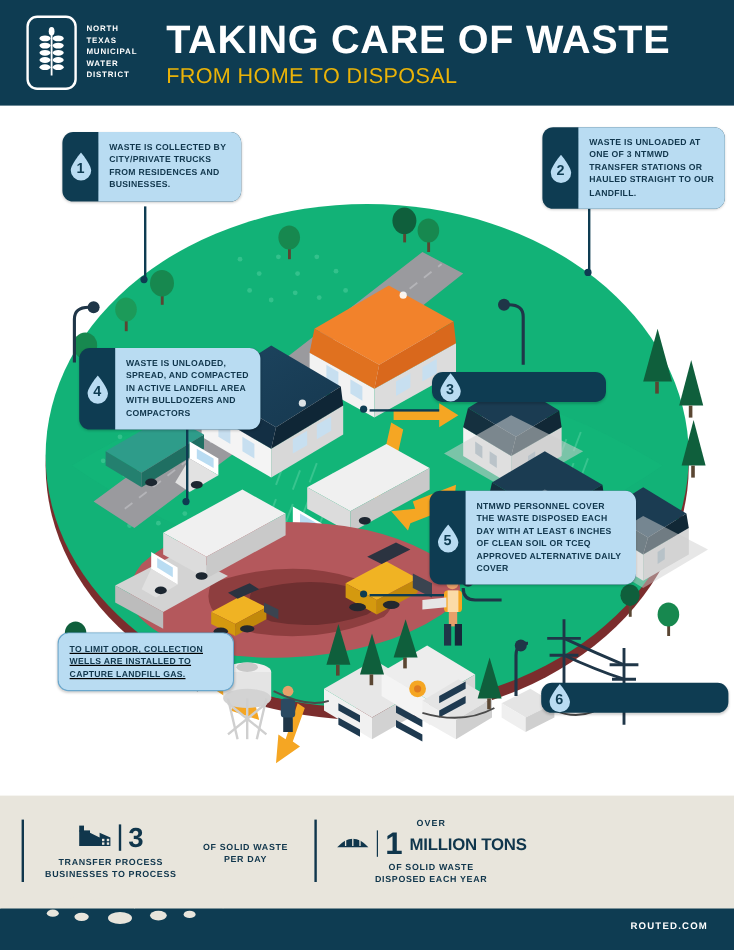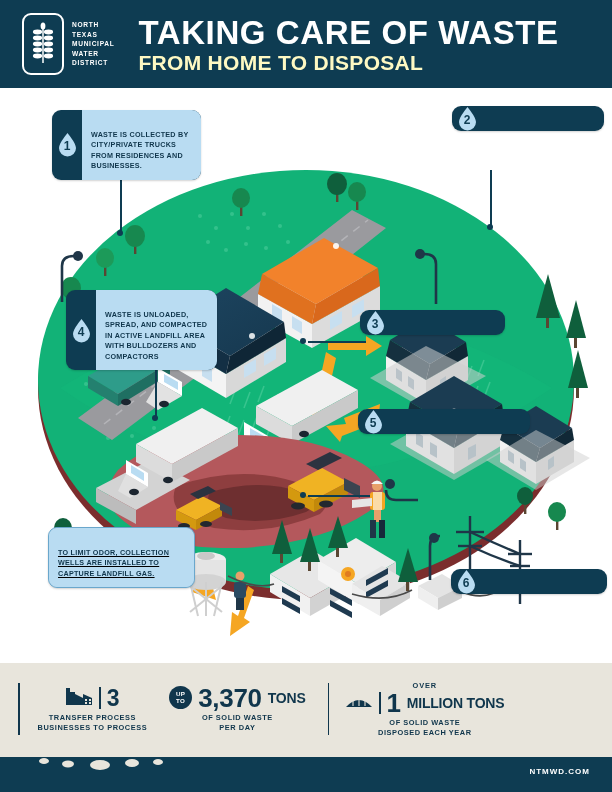--- a/index.html
+++ b/index.html
@@ -28,21 +28,21 @@
   .logo-text{
     margin-left:8px;color:#fff;font-weight:bold;
     font-size:6.6px;line-height:9.4px;letter-spacing:.7px;
   }
   .title-block{margin-left:24px;}
   .title-main{
     color:#ffffff;font-weight:bold;font-size:33px;letter-spacing:.6px;
     line-height:34px;white-space:nowrap;
   }
   .title-sub{
-    color:#fef9c3;font-weight:bold;font-size:21px;letter-spacing:.3px;
+    color:#eab308;font-weight:normal;font-size:18px;letter-spacing:.3px;
     line-height:20px;margin-top:3px;white-space:nowrap;
   }
 
   
   .scene{position:absolute;left:0;top:88px;width:612px;height:575px;overflow:hidden;}
   .scene svg{position:absolute;left:0;top:0;}
 
   
   .callout{
     position:absolute;display:flex;align-items:stretch;
@@ -58,21 +58,21 @@
   .callout .badge .drop svg{position:absolute;left:0;top:0;}
   .callout .badge .num{
     position:absolute;left:0;top:0;width:21px;height:25px;
     display:flex;align-items:center;justify-content:center;
     color:#0e3c52;font-weight:bold;font-size:12px;padding-top:3px;
     box-sizing:border-box;
   }
   .callout .body{
     background:#b9dcf2;color:#10364c;
     font-weight:bold;font-size:7.2px;line-height:10.4px;letter-spacing:.25px;
-    padding:20px 9px 8px 9px;border-radius:0 9px 9px 0;
+    padding:8px 9px 8px 9px;border-radius:0 9px 9px 0;
     flex:1 1 auto;display:flex;align-items:center;
   }
   .callout.plain{background:#b9dcf2;border:1.2px solid #6aa7cc;text-decoration:underline;}
   .callout.plain .body{border-radius:9px;}
 
   
   .leader{position:absolute;z-index:35;}
   .leader .dot{
     position:absolute;width:6px;height:6px;border-radius:50%;background:#0e3c52;
   }
@@ -620,20 +620,21 @@
 
   <div class="callout" style="left:452px;top:106px;width:152px;">
     <div class="badge">
       <div class="drop">
         <svg width="21" height="25" viewBox="0 0 21 25">
           <path d="M10.5 1 C10.5 1 2 11 2 16 A8.5 8.5 0 0 0 19 16 C19 11 10.5 1 10.5 1 Z" fill="#b9dcf2"></path>
         </svg>
         <div class="num">2</div>
       </div>
     </div>
+    <div class="body">WASTE IS UNLOADED AT ONE OF 3 NTMWD TRANSFER STATIONS OR HAULED STRAIGHT TO OUR LANDFILL.</div>
   </div>
 
   <div class="callout" style="left:360px;top:310px;width:145px;">
     <div class="badge">
       <div class="drop">
         <svg width="21" height="25" viewBox="0 0 21 25">
           <path d="M10.5 1 C10.5 1 2 11 2 16 A8.5 8.5 0 0 0 19 16 C19 11 10.5 1 10.5 1 Z" fill="#b9dcf2"></path>
         </svg>
         <div class="num">3</div>
       </div>
@@ -654,20 +655,21 @@
 
   <div class="callout" style="left:358px;top:409px;width:172px;">
     <div class="badge">
       <div class="drop">
         <svg width="21" height="25" viewBox="0 0 21 25">
           <path d="M10.5 1 C10.5 1 2 11 2 16 A8.5 8.5 0 0 0 19 16 C19 11 10.5 1 10.5 1 Z" fill="#b9dcf2"></path>
         </svg>
         <div class="num">5</div>
       </div>
     </div>
+    <div class="body">NTMWD PERSONNEL COVER THE WASTE DISPOSED EACH DAY WITH AT LEAST 6 INCHES OF CLEAN SOIL OR TCEQ APPROVED ALTERNATIVE DAILY COVER</div>
   </div>
 
   <div class="callout" style="left:451px;top:569px;width:156px;">
     <div class="badge">
       <div class="drop">
         <svg width="21" height="25" viewBox="0 0 21 25">
           <path d="M10.5 1 C10.5 1 2 11 2 16 A8.5 8.5 0 0 0 19 16 C19 11 10.5 1 10.5 1 Z" fill="#b9dcf2"></path>
         </svg>
         <div class="num">6</div>
       </div>
@@ -702,28 +704,20 @@
       </div>
       <div class="fact-cap">
         <div>TRANSFER PROCESS</div>
         <div>BUSINESSES TO PROCESS</div>
       </div>
     </div>
 
     <div style="width:22px;"></div>
 
     <div class="fact">
-      <div class="fact-row">
-        <span class="upto">
-          <span>UP</span>
-          <span>TO</span>
-        </span>
-        <span class="fact-num big">3,370</span>
-        <span class="fact-unit">TONS</span>
-      </div>
       <div class="fact-cap">
         <div>OF SOLID WASTE</div>
         <div>PER DAY</div>
       </div>
     </div>
 
     <div class="vrule" style="margin:0 16px 0 22px;"></div>
 
     <div class="fact">
       <div class="fact-over">OVER</div>
@@ -754,16 +748,16 @@
       <path d="M0 14 L612 14 L612 0 L0 0 Z" fill="#e8e5dc"></path>
       <path d="M0 14 Q14 6 30 13 Q40 2 54 10 Q62 0 74 8 Q84 2 92 12 Q104 6 112 14 Q124 4 140 12 Q152 2 166 12 Q178 6 186 14 L186 0 L0 0 Z" fill="#e8e5dc"></path>
       <g fill="#e8e5dc">
         <ellipse cx="100" cy="22" rx="10" ry="5"></ellipse>
         <ellipse cx="132" cy="20" rx="7" ry="4"></ellipse>
         <ellipse cx="68" cy="21" rx="6" ry="3.4"></ellipse>
         <ellipse cx="44" cy="18" rx="5" ry="3"></ellipse>
         <ellipse cx="158" cy="19" rx="5" ry="3"></ellipse>
       </g>
     </svg>
-    <div class="footer-url">NTMWD.COM</div>
+    <div class="footer-url">ROUTED.COM</div>
   </div>
 
 </div>
 
 </body></html>

